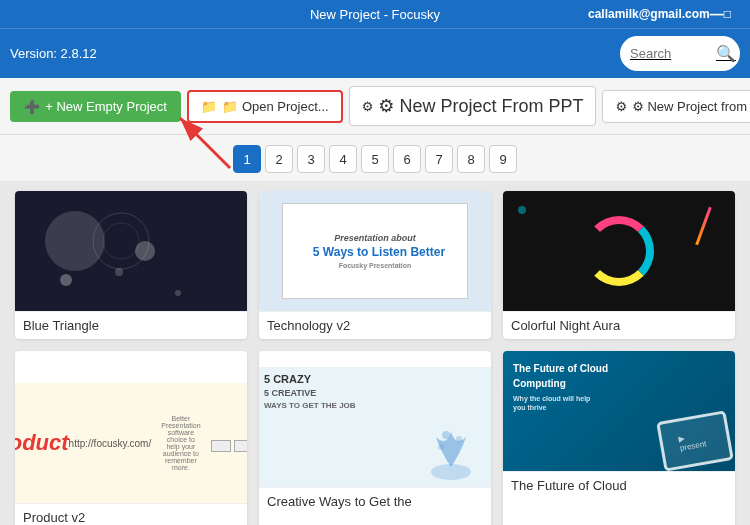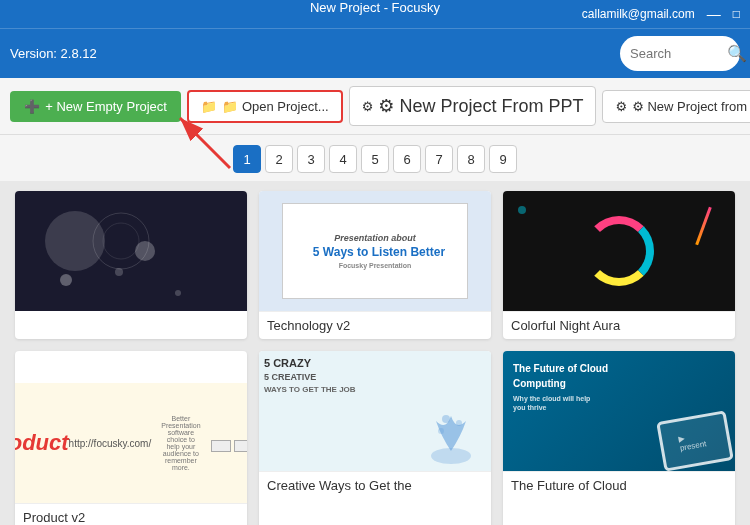--- a/index.html
+++ b/index.html
@@ -3,22 +3,23 @@
   <meta charset="utf-8">
   <style>
     * { box-sizing: border-box; margin: 0; padding: 0; }
     body { font-family: Arial, sans-serif; background: #e8e8e8; width: 750px; height: 525px; overflow: hidden; position: relative; }
 
     
     .title-bar {
       background: #1a6fc4;
       height: 28px;
       display: flex;
+      align-items: center;
       justify-content: space-between;
-      padding: 0 10px;
+      padding: 0 19px;
       color: white;
       font-size: 13px;
     }
     .title-bar-title { flex: 1; text-align: center; }
     .title-bar-email { font-size: 12px; }
 
     
     .menu-bar {
       background: #1a6fc4;
       height: 50px;
@@ -28,22 +29,23 @@
       padding: 0 10px;
       border-top: 1px solid rgba(255,255,255,0.2);
     }
     .version-label { color: white; font-size: 13px; }
     .search-box {
       display: flex;
       align-items: center;
       background: white;
       border-radius: 20px;
       padding: 8px 10px;
-      gap: 17px;
+      gap: 6px;
       width: 120px;
+      text-decoration: underline;
     }
     .search-box input {
       border: none; outline: none; font-size: 13px; width: 80px; background: transparent;
     }
     .search-icon { color: #f0a500; font-size: 16px; }
 
     
     .toolbar {
       background: #f5f5f5;
       border-bottom: 1px solid #ddd;
@@ -271,20 +273,21 @@
     .product-box {
       width: 20px; height: 12px;
       border: 1px solid #aaa;
       background: #eee;
     }
 
     .thumb-creative {
       background: #e8f4f8;
       position: relative;
       overflow: hidden;
+      margin-top: 16px;
     }
     .creative-text {
       position: absolute;
       top: 5px; left: 5px;
       text-align: left;
     }
     .crazy-text {
       font-size: 9px;
       font-weight: bold;
       color: #333;
@@ -332,21 +335,21 @@
       height: 30px;
       box-shadow: 0 1px 3px rgba(0,0,0,0.1);
     }
   </style>
 </head>
 <body>
 
 <div class="title-bar">
   <div style="flex:1"></div>
   <div class="title-bar-title">New Project - Focusky</div>
-  <div style="flex:1; display:flex; justify-content:flex-end; align-items:center; gap:12px;">
+  <div style="flex:1; display:flex; justify-content:flex-end; align-items:center; font-weight:bold;">
     <span class="title-bar-email">callamilk@gmail.com</span>
     <span style="cursor:pointer; font-size:14px; color:white;">—</span>
     <span style="cursor:pointer; font-size:12px; color:white;">□</span>
   </div>
 </div>
 
 <div class="menu-bar">
   <span class="version-label">Version: 2.8.12</span>
   <div class="search-box">
     <input type="text" placeholder="Search" style="">
@@ -402,20 +405,21 @@
     <div class="card">
       <div class="card-thumb thumb-blue-triangle">
         <div class="dot1"></div>
         <div class="dot2"></div>
         <div class="dot3"></div>
         <svg width="120" height="80" viewBox="0 0 120 80" style="position:absolute;">
           <circle cx="50" cy="30" r="28" fill="none" stroke="rgba(255,255,255,0.15)" stroke-width="1"></circle>
           <circle cx="50" cy="30" r="18" fill="none" stroke="rgba(255,255,255,0.1)" stroke-width="1"></circle>
         </svg>
       </div>
+      <div class="card-label">Blue Triangle</div>
     </div>
 
     <div class="card">
       <div class="card-thumb thumb-tech">
         <div class="thumb-tech-inner">
           <div style="font-size:9px; color:#555; font-style:italic; margin-bottom:2px;">Presentation about</div>
           <div style="font-size:12px; color:#1a6fc4; font-weight:bold;margin-left:8px;">5 Ways to Listen Better</div>
           <div style="font-size:7px; color:#888; margin-top:3px;">Focusky Presentation</div>
         </div>
       </div>

